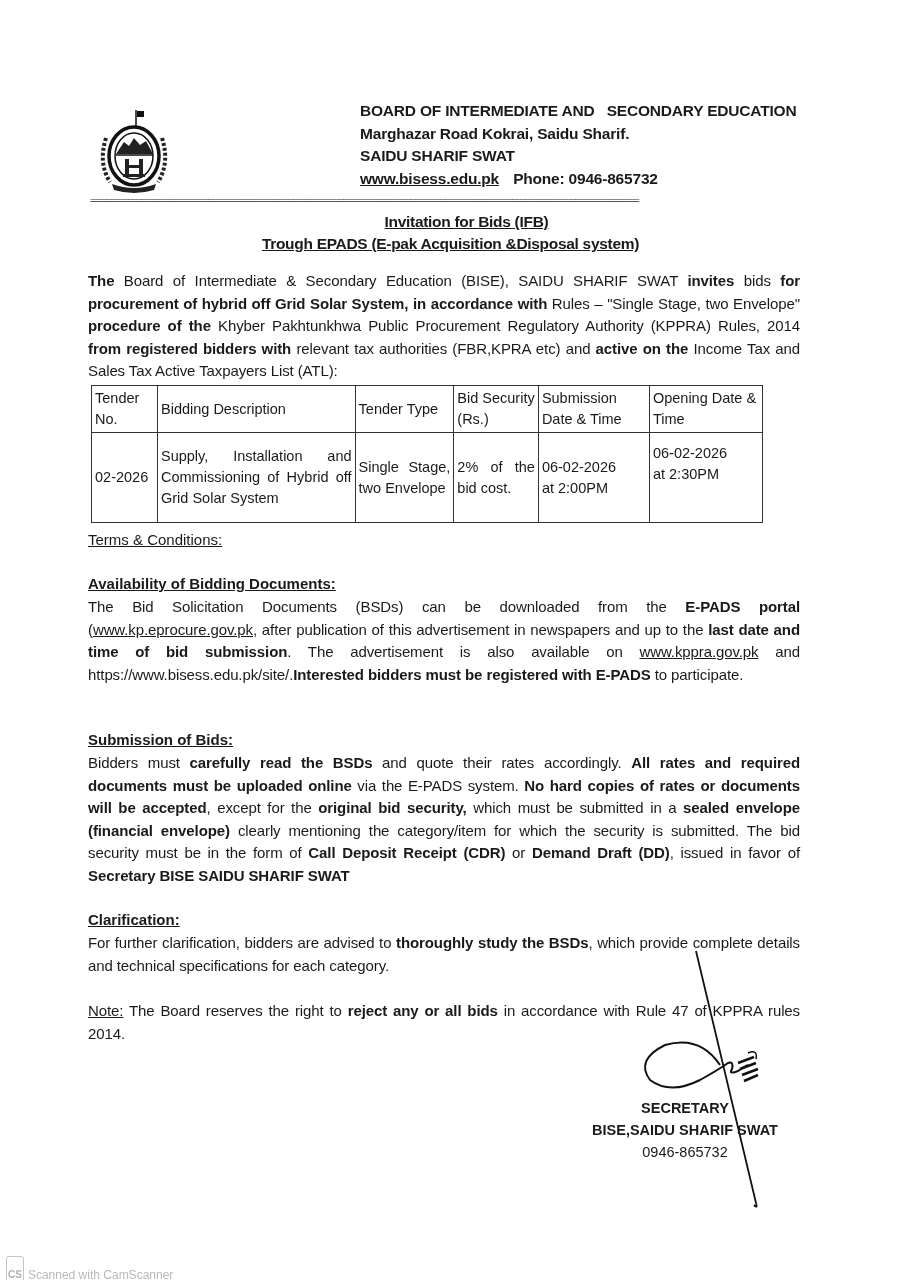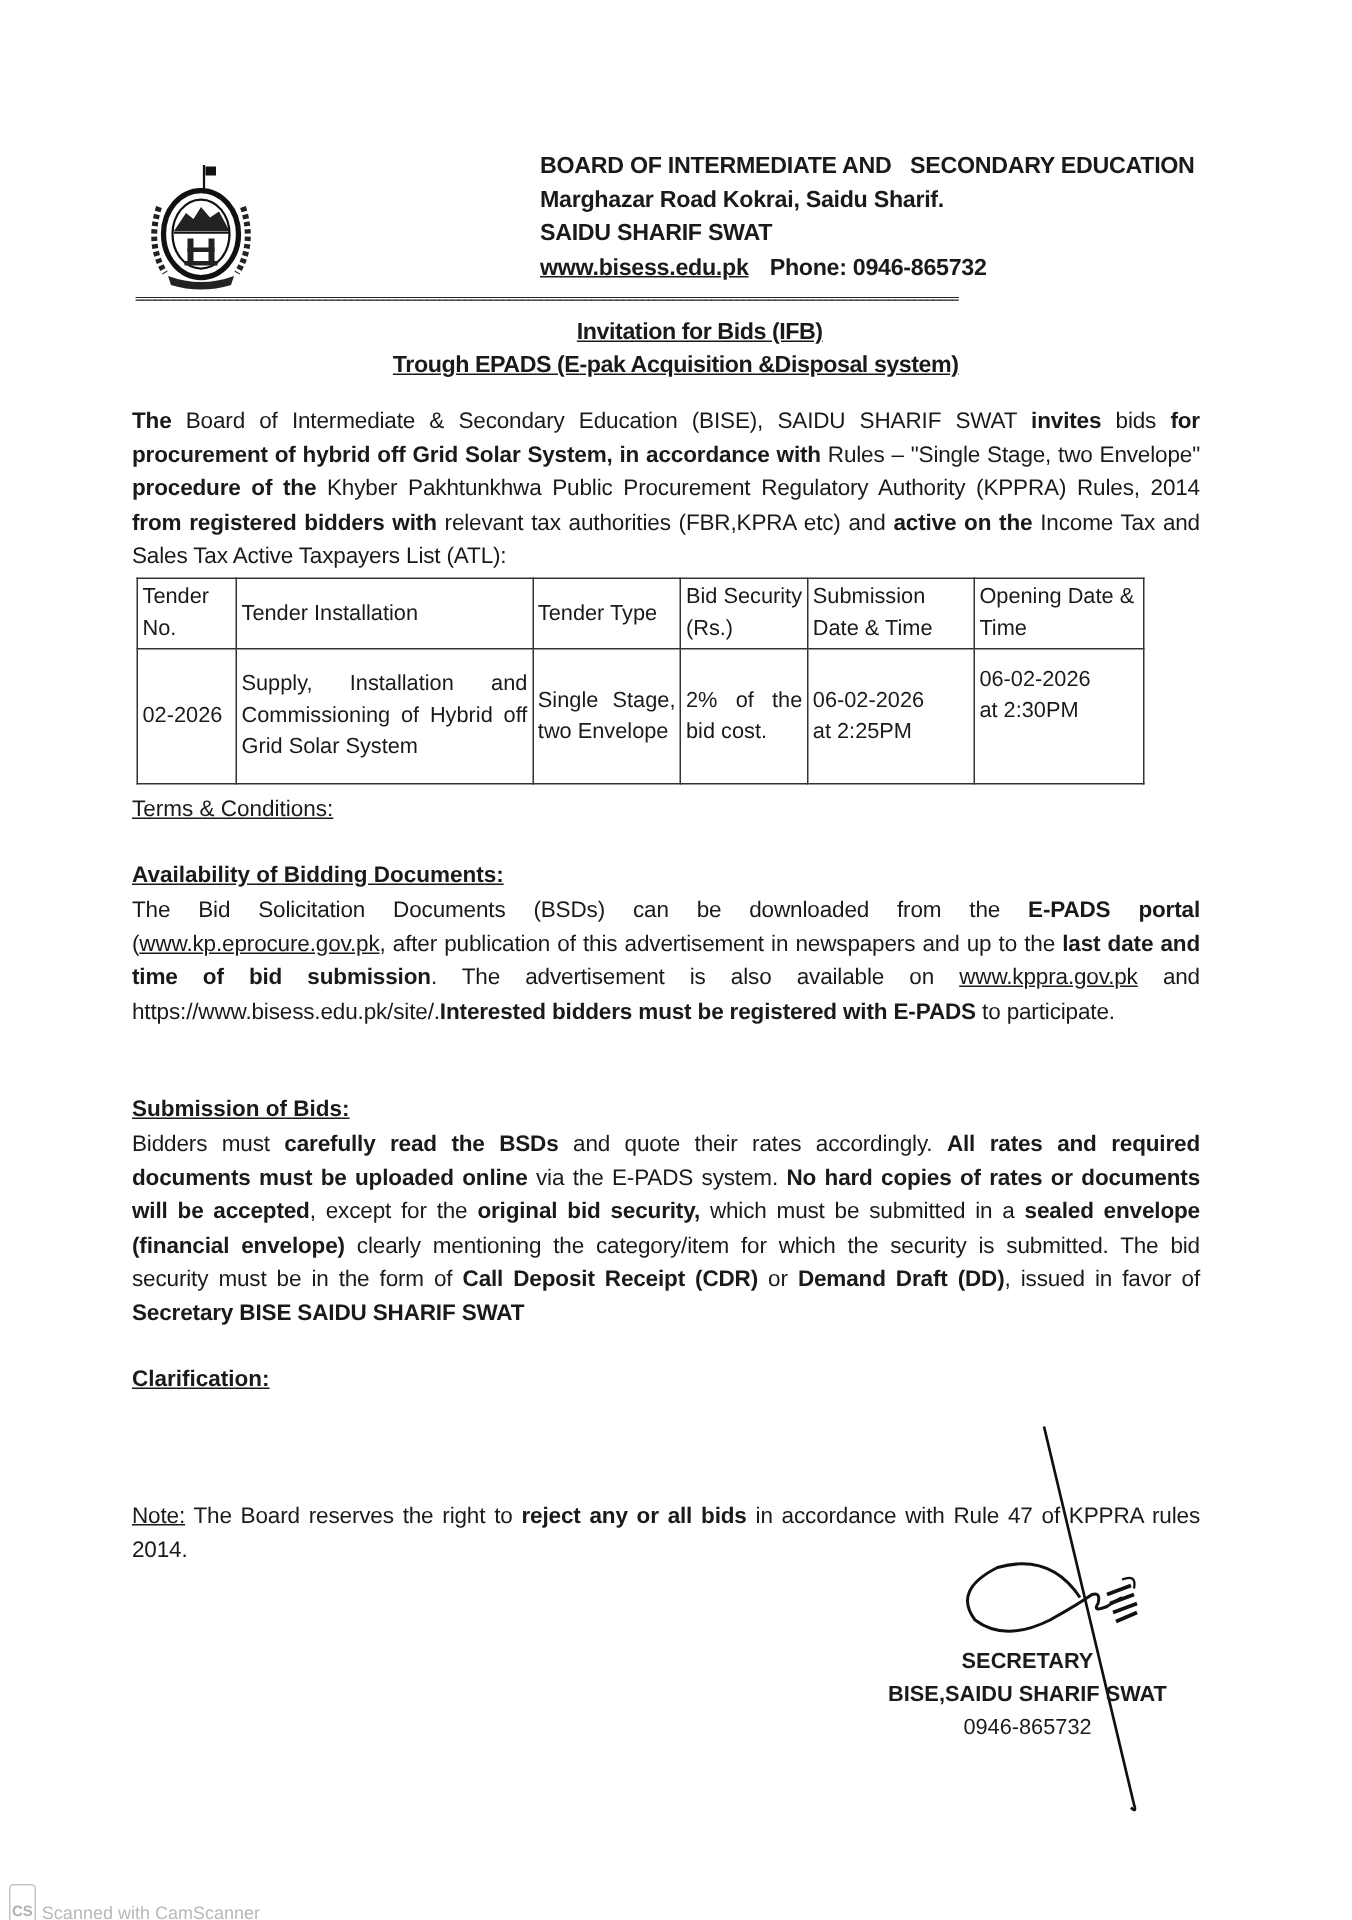--- a/index.html
+++ b/index.html
@@ -89,21 +89,21 @@
         <col style="width:88px">
         <col style="width:115px">
         <col style="width:120px">
     </colgroup>
     <tbody>
         <tr class="hrow">
       <td>
             <div>Tender</div>
             <div>No.</div>
           </td>
-      <td>Tender Installation</td>
+      <td>Bidding Description</td>
       <td>Tender Type</td>
       <td>
             <div>Bid Security</div>
             <div>(Rs.)</div>
           </td>
       <td>
             <div>Submission</div>
             <div>Date &amp; Time</div>
           </td>
       <td>
@@ -121,21 +121,21 @@
       <td>
         <div class="just">Single Stage,</div>
         <div>two Envelope</div>
       </td>
       <td>
         <div class="just">2% of the</div>
         <div>bid cost.</div>
       </td>
       <td>
         <div>06-02-2026</div>
-        <div>at 2:25PM</div>
+        <div>at 2:00PM</div>
       </td>
       <td class="top" style="padding-top:10px">
         <div>06-02-2026</div>
         <div>at 2:30PM</div>
       </td>
     </tr>
   </tbody>
     </table>
 
   <div class="h terms">Terms &amp; Conditions:</div>
@@ -144,20 +144,23 @@
   <div class="para av">
     <span>The Bid Solicitation Documents (BSDs) can be downloaded from the </span><b>E-PADS portal</b><span> (</span><span style="text-decoration:underline">www.kp.eprocure.gov.pk</span><span>, after publication of this advertisement in newspapers and up to the </span><b>last date and time of bid submission</b><span>. The advertisement is also available on </span><span style="text-decoration:underline">www.kppra.gov.pk</span><span> and https://www.bisess.edu.pk/site/.</span><b>Interested bidders must be registered with E-PADS</b><span> to participate.</span>
   </div>
 
   <div class="h hb subh">Submission of Bids:</div>
   <div class="para sub">
     <span>Bidders must </span><b>carefully read the BSDs</b><span> and quote their rates accordingly. </span><b>All rates and required documents must be uploaded online</b><span> via the E-PADS system. </span><b>No hard copies of rates or documents will be accepted</b><span>, except for the </span><b>original bid security,</b><span> which must be submitted in a </span><b>sealed envelope (financial envelope)</b><span> clearly mentioning the category/item for which the security is submitted. The bid security must be in the form of </span><b>Call Deposit Receipt (CDR)</b><span> or </span><b>Demand Draft (DD)</b><span>, issued in favor of </span><b>Secretary BISE SAIDU SHARIF SWAT</b>
   </div>
 
   <div class="h hb clh">Clarification:</div>
+  <div class="para cl">
+    <span>For further clarification, bidders are advised to </span><b>thoroughly study the BSDs</b><span>, which provide complete details and technical specifications for each category.</span>
+  </div>
 
   <div class="para note">
     <span class="nl">Note:</span><span> The Board reserves the right to </span><b>reject any or all bids</b><span> in accordance with Rule 47 of KPPRA rules 2014.</span>
   </div>
 
   <svg class="sig-mark" viewBox="0 0 180 265">
     <path d="M66 6 L126 258 Q128 264 124 260" fill="none" stroke="#111" stroke-width="1.8"></path>
     <path d="M90 120 Q70 90 35 100 Q5 115 20 135 Q40 150 70 135 Q88 125 98 118 Q104 116 102 124 Q98 130 108 126 Q114 122 118 120" fill="none" stroke="#111" stroke-width="2"></path>
     <path d="M108 118 L124 112 M110 124 L126 118 M112 130 L128 124 M114 136 L128 130" stroke="#111" stroke-width="2.5"></path>
     <path d="M118 108 Q128 104 126 114" fill="none" stroke="#111" stroke-width="1.5"></path>

